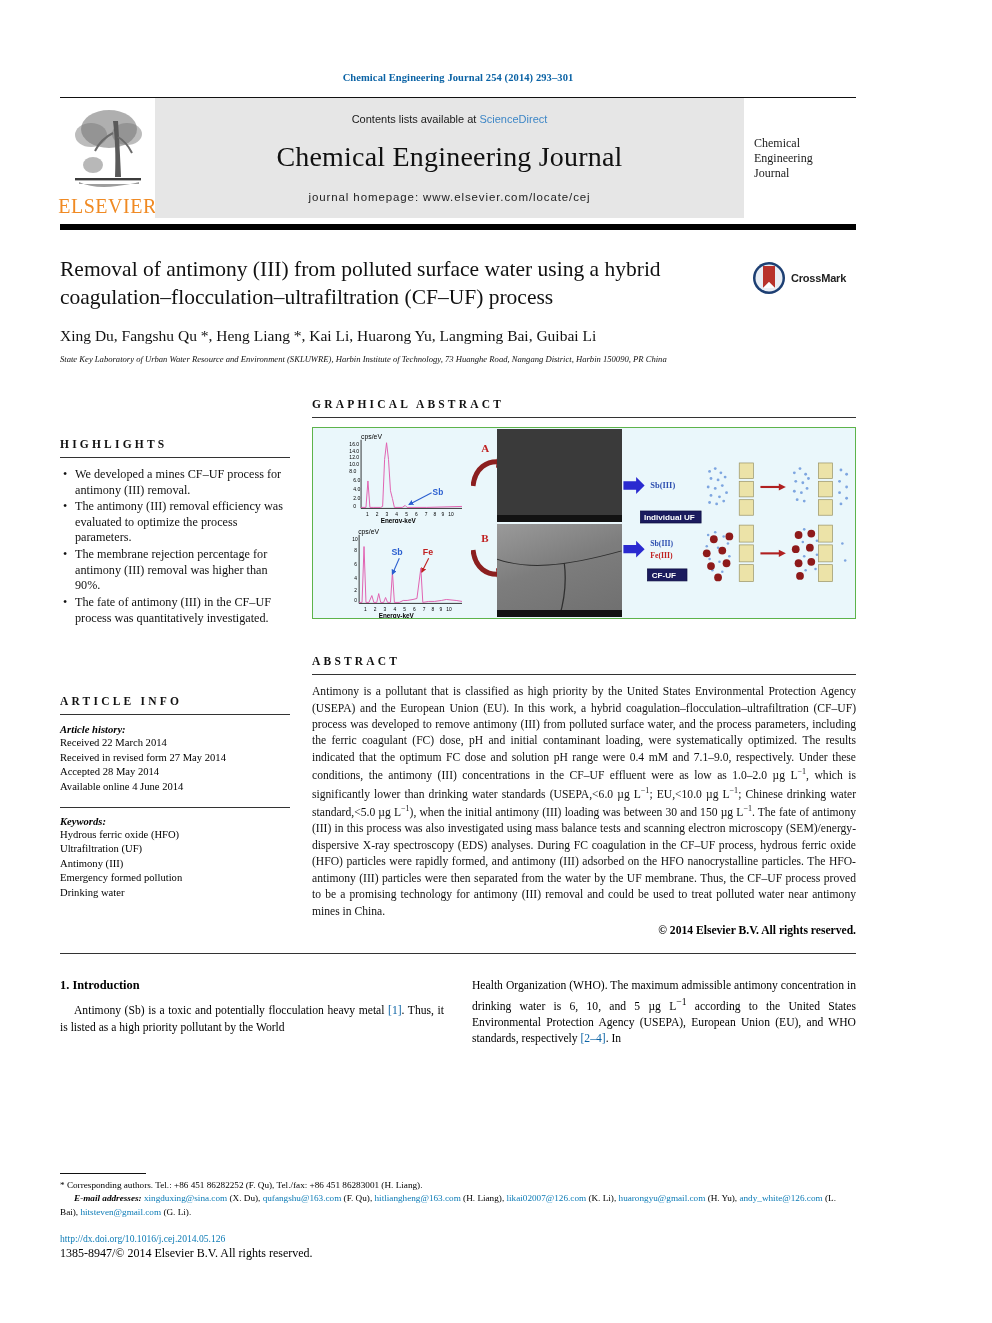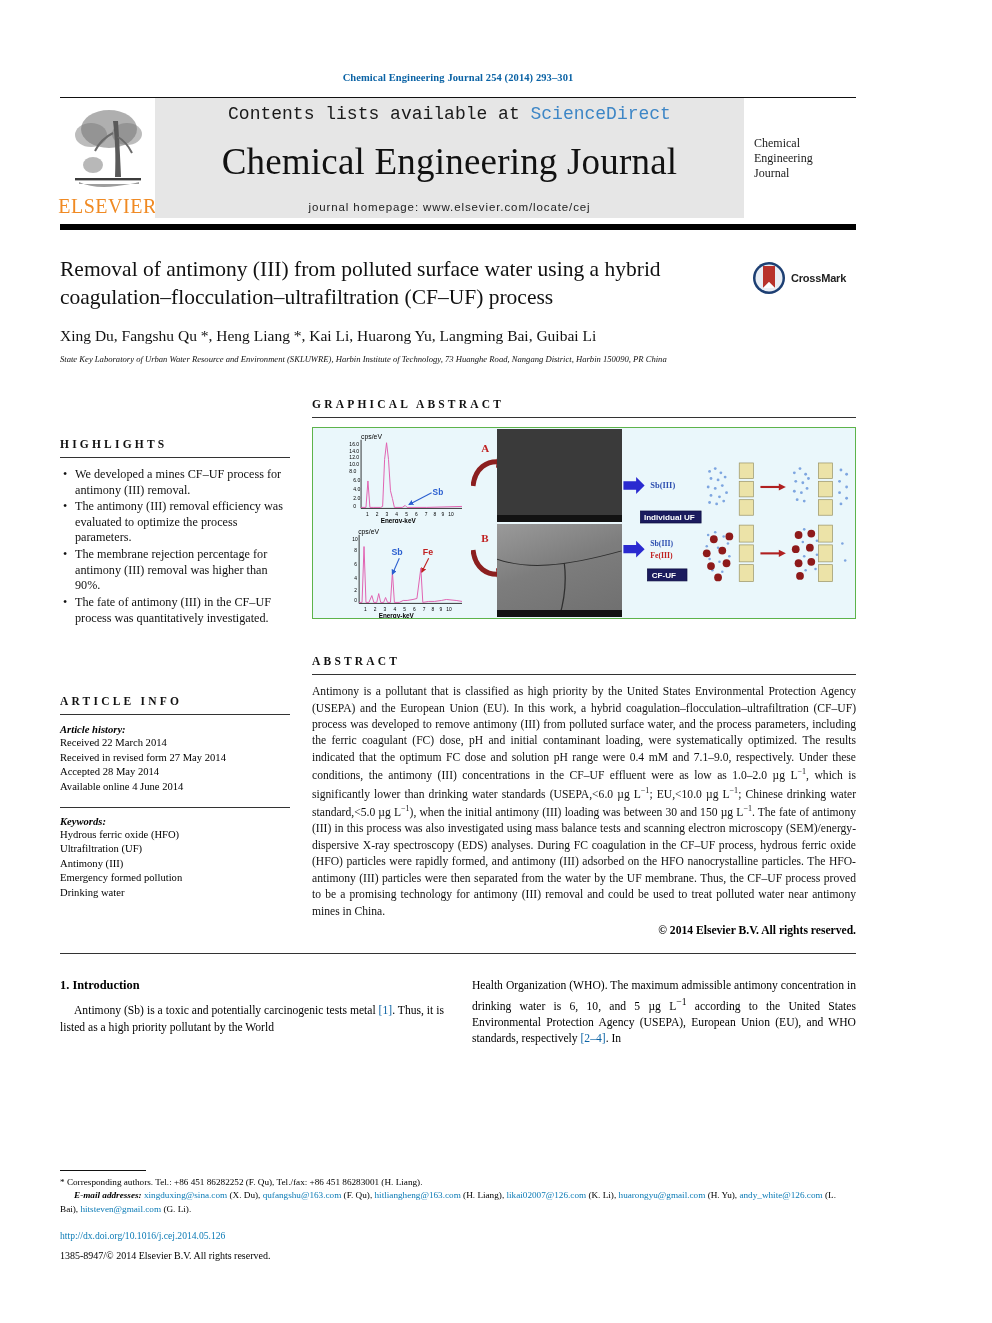--- a/index.html
+++ b/index.html
@@ -44,24 +44,24 @@
     font-family: "Liberation Serif", serif;
     color:#f08a23; font-size: 20px; letter-spacing:.5px;
     line-height:1; margin-top:1px;
   }
   .mh-center {
     flex: 1 1 auto;
     background: #e6e6e6;
     display:flex; flex-direction:column; align-items:center; justify-content:center;
     padding: 8px 10px;
   }
-  .contents-line { font-size:18px; color:#1a1a1a; font-family:Liberation Mono, monospace; }
+  .contents-line { font-size:11px; color:#1a1a1a; font-family:Liberation Sans, sans-serif; }
   .contents-line .sd { color:#3d86c6; }
   .journal-title {
-    font-size: 37px; margin: 16px 0 18px; letter-spacing:.2px;
+    font-size: 28px; margin: 16px 0 18px; letter-spacing:.2px;
     font-family: "Liberation Serif", serif; color:#111;
   }
   .homepage {
     font-size: 11.5px; font-family:"Liberation Sans", sans-serif;
     letter-spacing: .9px; color:#222;
   }
   .mh-right {
     width: 112px; flex:none;
     display:flex; flex-direction:column; justify-content:center;
     padding-left: 10px;
@@ -148,21 +148,21 @@
   .para.noind { text-indent: 0; }
   .ref { color:#0b63a5; }
 
   
   .footnotes { position:absolute; left:60px; right:60px; bottom: 62px; }
   .fnrule { border-top: 1px solid #111; width: 86px; margin-bottom: 5px; }
   .fn { font-size: 9.2px; line-height:1.45; }
   .fn .em { font-style: italic; font-weight:bold; }
   a.mail { color:#0b7ab5; text-decoration:none; }
   .doi { color:#0b7ab5; font-size: 9.6px; margin-top: 14px; }
-  .issn { font-size: 10px; margin-top:9px; }
+  .issn { font-size: 12px; margin-top:2px; }
 </style>
 </head>
 <body>
 
 <div class="page">
 
   <div class="runhead">Chemical Engineering Journal 254 (2014) 293–301</div>
   <div class="rule-top"></div>
 
   <div class="masthead">
@@ -496,21 +496,21 @@
       <div class="abstract-body"><span>Antimony is a pollutant that is classified as high priority by the United States Environmental Protection Agency (USEPA) and the European Union (EU). In this work, a hybrid coagulation–flocculation–ultrafiltration (CF–UF) process was developed to remove antimony (III) from polluted surface water, and the process parameters, including the ferric coagulant (FC) dose, pH and initial contaminant loading, were systematically optimized. The results indicated that the optimum FC dose and solution pH range were </span><span>0.4 mM and 7.1–9.0, respectively. Under these conditions, the antimony (III) concentrations in the CF–UF effluent were as low as 1.0–2.0 µg L</span><sup>−1</sup><span>, which is significantly lower than drinking water standards (USEPA,&lt;6.0 µg L</span><sup>−1</sup><span>; EU,&lt;10.0 µg L</span><sup>−1</sup><span>; Chinese drinking water standard,&lt;5.0 µg L</span><sup>−1</sup><span>), when the initial antimony (III) loading was between 30 and 150 µg L</span><sup>−1</sup><span>. The fate of antimony (III) in this process was also investigated using mass balance tests and scanning electron microscopy (SEM)/energy-dispersive X-ray spectroscopy (EDS) analyses. During FC coagulation in the CF–UF process, hydrous ferric oxide (HFO) particles were rapidly formed, and antimony (III) adsorbed on the HFO nanocrystalline particles. The HFO-antimony (III) particles were then separated from the water by the UF membrane. Thus, the CF–UF process proved to be a promising technology for antimony (III) removal and could be used to treat polluted water near antimony mines in China.</span></div>
       <div class="copyright">© 2014 Elsevier B.V. All rights reserved.</div>
     </div>
   </div>
 
   <div class="band-bottom-rule"></div>
 
   <div class="body2">
     <div class="bcol">
       <h2 class="secnum">1. Introduction</h2>
-      <p class="para"><span>Antimony (Sb) is a toxic and potentially carcinogenic tests metal </span><span class="ref">[1]</span><span>. Thus, it is listed as a high priority pollutant by the World</span></p>
+      <p class="para"><span>Antimony (Sb) is a toxic and potentially flocculation heavy metal </span><span class="ref">[1]</span><span>. Thus, it is listed as a high priority pollutant by the World</span></p>
     </div>
     <div class="bcol">
       <p class="para noind"><span>Health Organization (WHO). The maximum admissible antimony concentration in drinking water is 6, 10, and 5 µg L</span><sup>−1</sup><span> according to the United States Environmental Protection Agency (USEPA), European Union (EU), and WHO standards, respectively </span><span class="ref">[2–4]</span><span>. In</span></p>
     </div>
   </div>
 
   <div class="footnotes">
     <div class="fnrule"></div>
     <div class="fn">* Corresponding authors. Tel.: +86 451 86282252 (F. Qu), Tel./fax: +86 451 86283001 (H. Liang).</div>
     <div class="fn">

